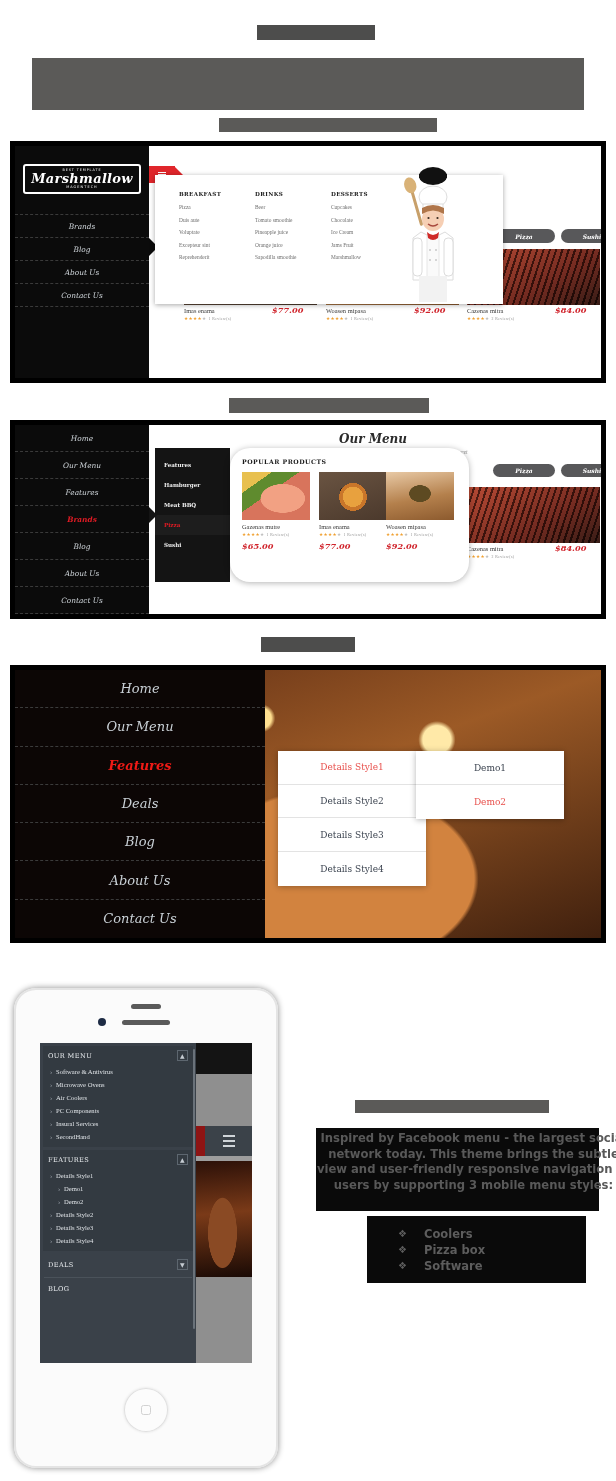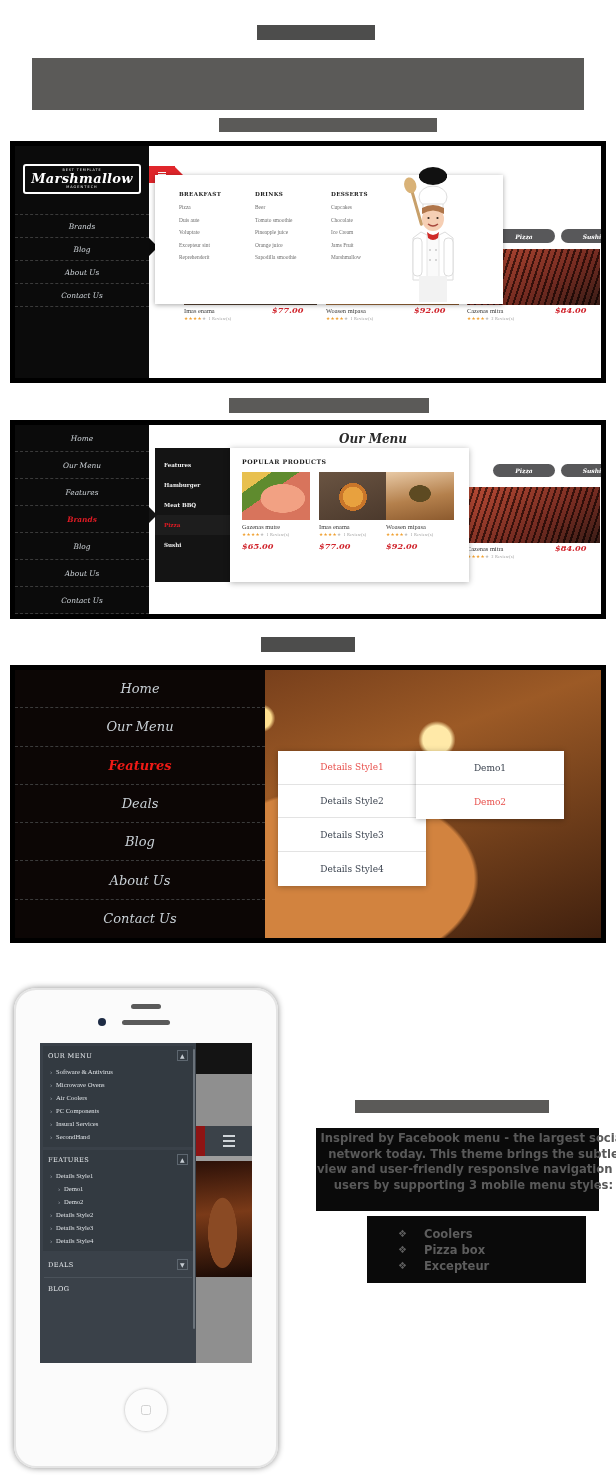--- a/index.html
+++ b/index.html
@@ -416,21 +416,21 @@
 
       <div class="subdrop" style="left:140px; top:23px; width:75px; height:134px;">
         <div class="subdrop-item" style="height:20px; margin-top:7px;">Features</div>
         <div class="subdrop-item" style="height:20px;">Hamburger</div>
         <div class="subdrop-item" style="height:20px;">Meat BBQ</div>
         <div class="subdrop-item active" style="height:20px;">Pizza</div>
         <div class="subdrop-item" style="height:20px;">Sushi</div>
       </div>
       <div class="arrow-l" style="left:215px; top:98px; border-left:7px solid #141414; border-top-width:7px; border-bottom-width:7px;"></div>
 
-      <div class="popular" style="left:215px; top:23px; width:239px; height:134px;">
+      <div class="popular" style="left:215px; top:23px; width:239px; height:134px;border-radius:20px;">
         <div class="popular-h" style="position:absolute; left:12px; top:10px;">POPULAR PRODUCTS</div>
 
         <div class="prod" style="left:12px; top:24px; width:68px; height:100px;">
           <div class="prod-img img-sashimi" style="height:48px;"></div>
           <div class="prod-name" style="top:51px;">Gazenas mutre</div>
           <div class="stars" style="top:60px;">★★★★<em>★</em><span class="rev">1 Review(s)</span></div>
           <div class="price" style="left:0; top:69px; font-size:8.2px;">$65.00</div>
         </div>
         <div class="prod" style="left:89px; top:24px; width:68px; height:100px;">
           <div class="prod-img img-pizza" style="height:48px;"></div>
@@ -556,17 +556,17 @@
     <div class="bullet-row">
       <span class="dia">❖</span>
       <span>Coolers</span>
     </div>
     <div class="bullet-row">
       <span class="dia">❖</span>
       <span>Pizza box</span>
     </div>
     <div class="bullet-row">
       <span class="dia">❖</span>
-      <span>Excepteur</span>
+      <span>Software</span>
     </div>
   </div>
 
 </div>
 
 </body></html>

